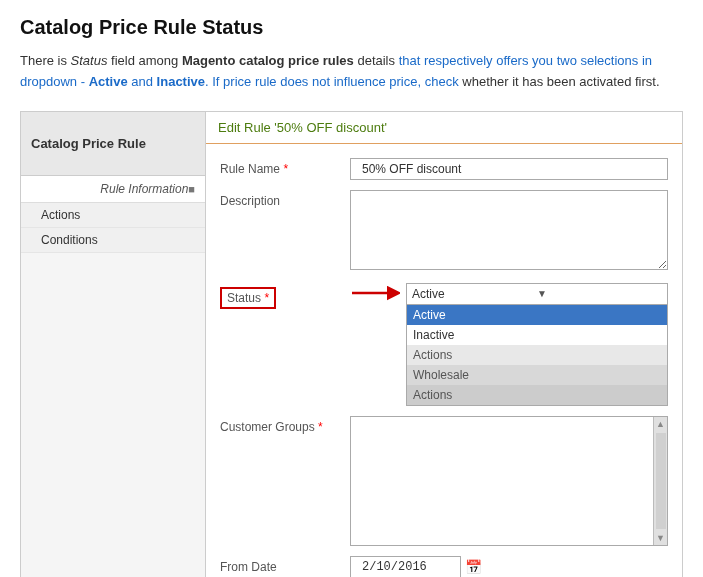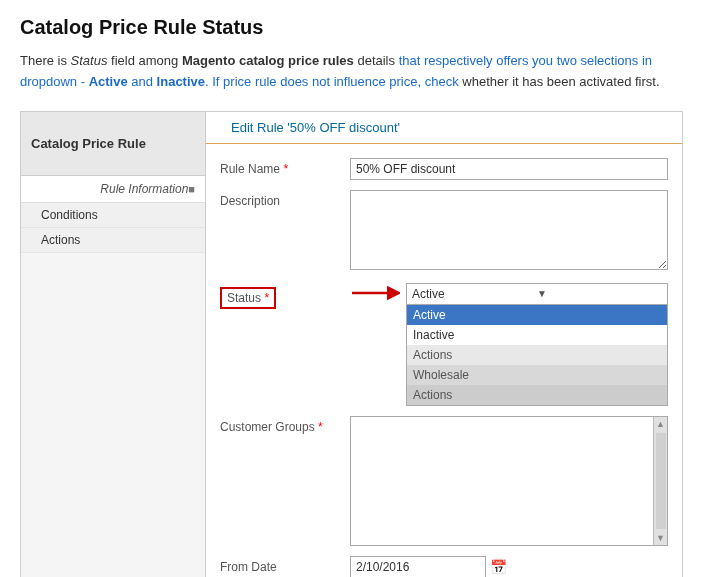--- a/index.html
+++ b/index.html
@@ -76,23 +76,23 @@
       border-bottom: 1px solid #e5e5e5;
       cursor: pointer;
     }
 
     
     .content {
       flex: 1;
       padding: 0;
     }
     .content-header {
-      padding: 8px 25px;
+      padding: 8px 12px;
       border-bottom: 1px solid #e0a060;
-      color: #0369a1;
+      color: #4d7c0f;
       font-size: 13px;
       font-weight: normal;
     }
     .form-area {
       padding: 14px 14px;
     }
     .form-row {
       display: flex;
       align-items: flex-start;
       margin-bottom: 10px;
@@ -106,21 +106,21 @@
       text-align: left;
     }
     .required-star { color: red; }
     .form-control-wrap {
       flex: 1;
       position: relative;
     }
     input[type="text"] {
       width: 100%;
       border: 1px solid #aaa;
-      padding: 3px 5px;
+      padding: 3px 11px;
       font-size: 12px;
       color: #333;
       background: #fff;
     }
     textarea {
       width: 100%;
       height: 80px;
       border: 1px solid #aaa;
       padding: 4px 5px;
       font-size: 12px;
@@ -223,21 +223,22 @@
       width: 10px;
       margin: 2px 0;
     }
 
     .date-input-wrap {
       display: flex;
       align-items: center;
       gap: 4px;
     }
     .date-input-wrap input[type="text"] {
-      width: 136px;
+      width: 111px;
+      font-family: Liberation Mono, monospace;
     }
     .cal-icon {
       font-size: 14px;
       color: #777;
       cursor: pointer;
     }
   </style>
 </head>
 <body>
 
@@ -248,22 +249,22 @@
 </p>
 
 <div class="main-layout">
 
   <div class="sidebar">
     <div class="sidebar-title">Catalog Price Rule</div>
     <div class="sidebar-section">
       <span class="sidebar-section-label">Rule Information</span>
       <span class="sidebar-section-icon">■</span>
     </div>
+    <div class="sidebar-item">Actions</div>
     <div class="sidebar-item">Conditions</div>
-    <div class="sidebar-item">Actions</div>
   </div>
 
   <div class="content">
     <div class="content-header">Edit Rule '50% OFF discount'</div>
     <div class="form-area">
 
       <div class="form-row">
         <div class="form-label">
           <span>Rule Name</span> <span class="required-star">*</span>
         </div>

